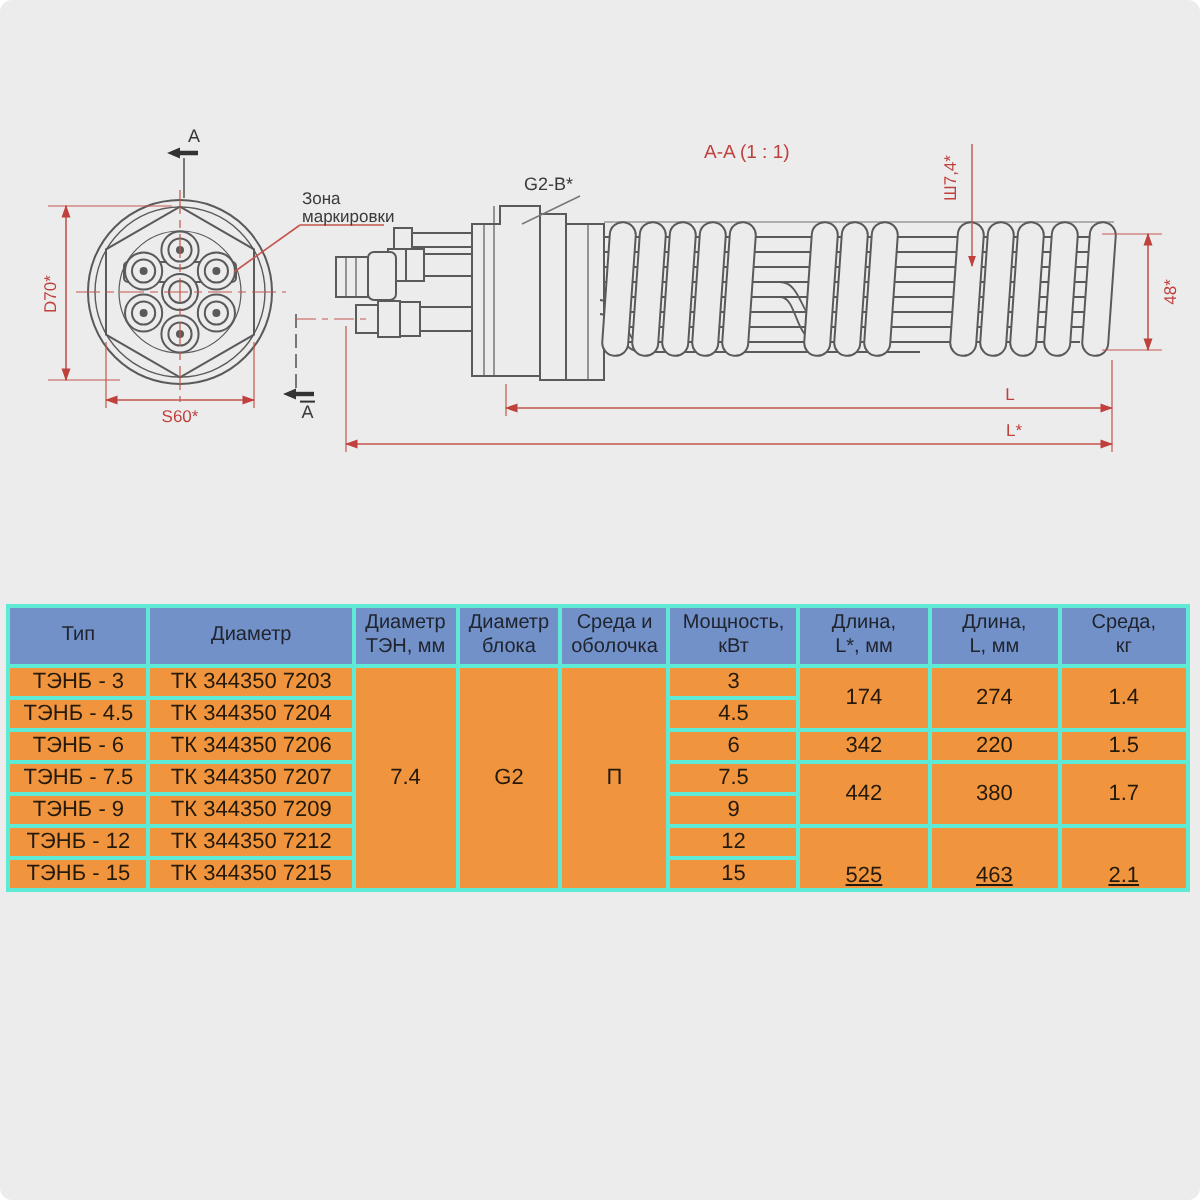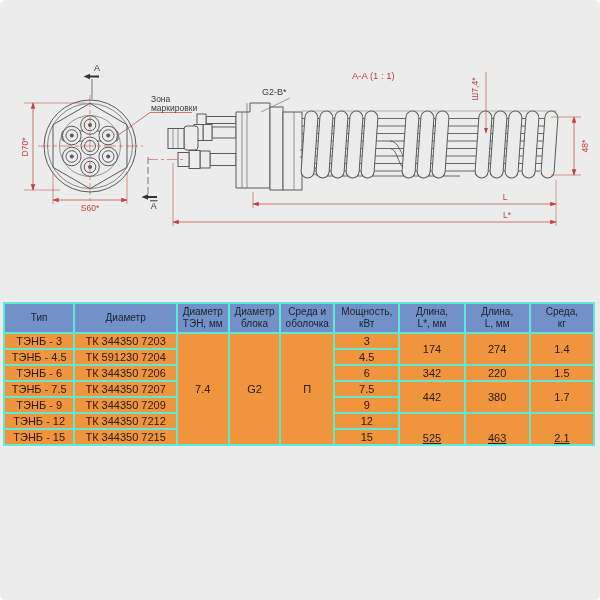--- a/index.html
+++ b/index.html
@@ -205,21 +205,21 @@
       <td class="blue lg" rowspan="7">7.4</td>
       <td class="lg" rowspan="7">G2</td>
       <td class="blue lg" rowspan="7">П</td>
       <td>3</td>
       <td rowspan="2">174</td>
       <td rowspan="2">274</td>
       <td rowspan="2">1.4</td>
     </tr>
     <tr>
       <td class="left">ТЭНБ - 4.5</td>
-      <td>ТК 591230 7204</td>
+      <td>ТК 344350 7204</td>
       <td>4.5</td>
     </tr>
     <tr>
       <td class="left">ТЭНБ - 6</td>
       <td>ТК 344350 7206</td>
       <td>6</td>
       <td>342</td>
       <td>220</td>
       <td>1.5</td>
     </tr>

